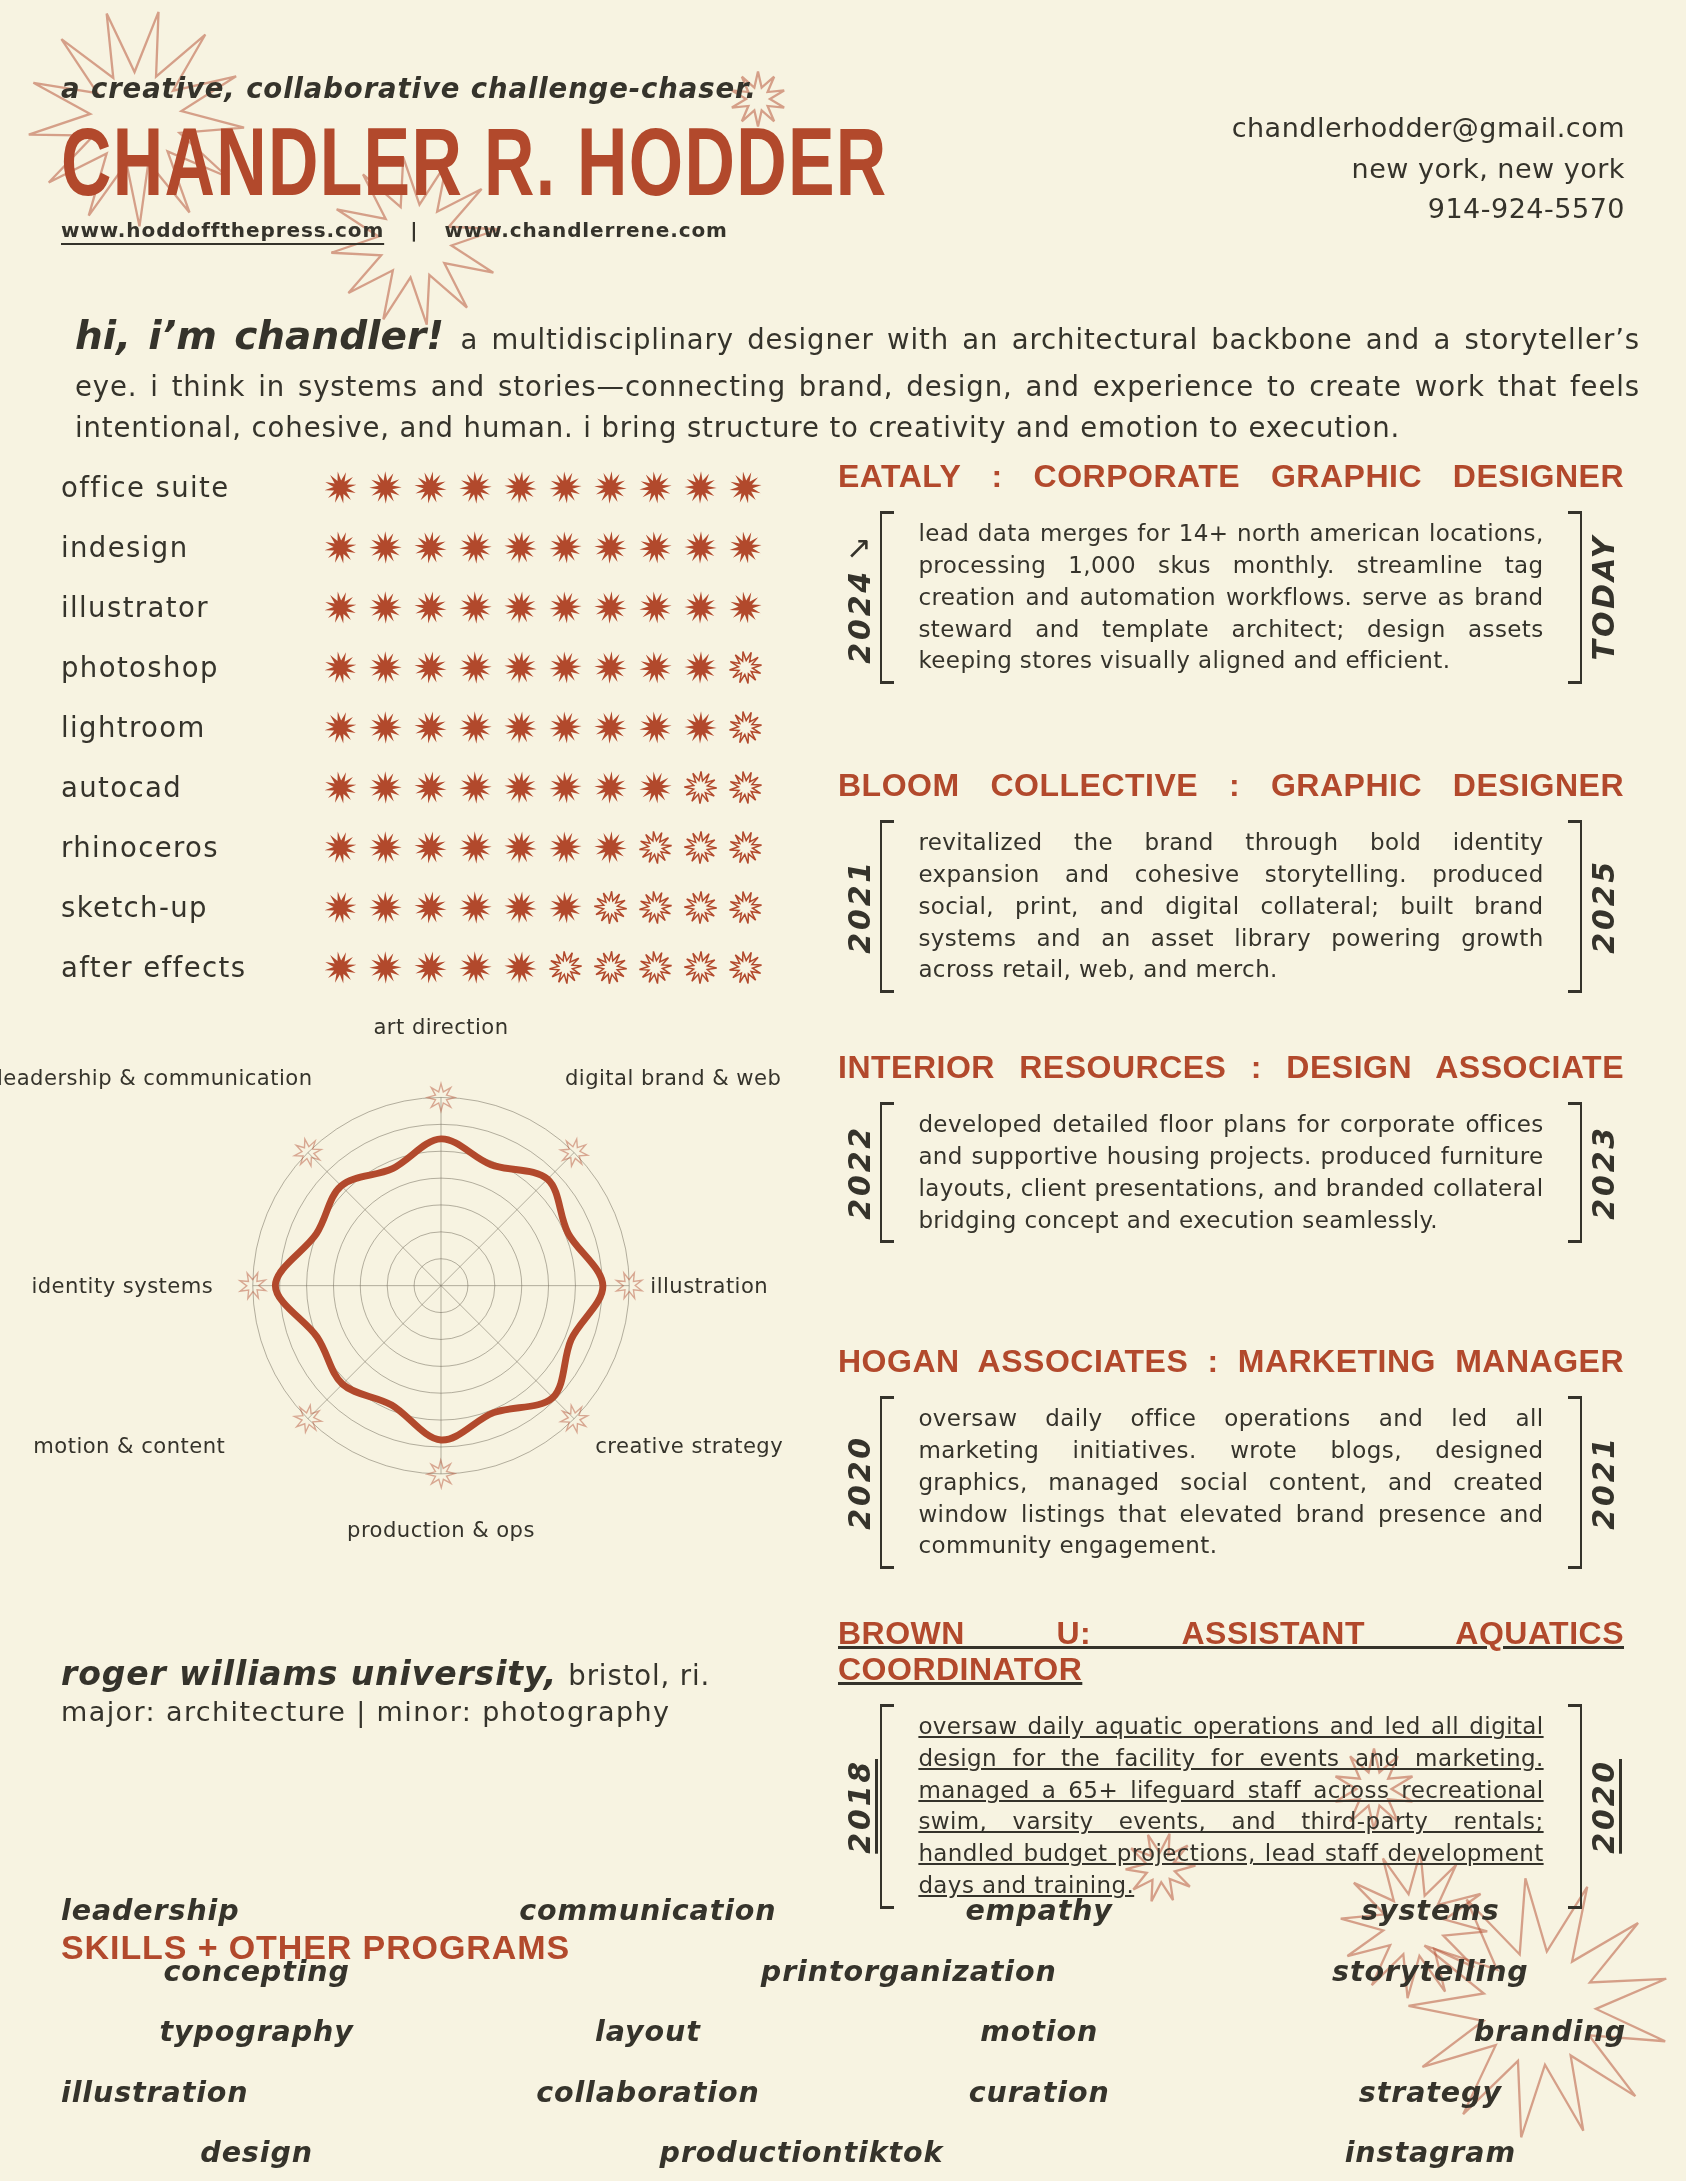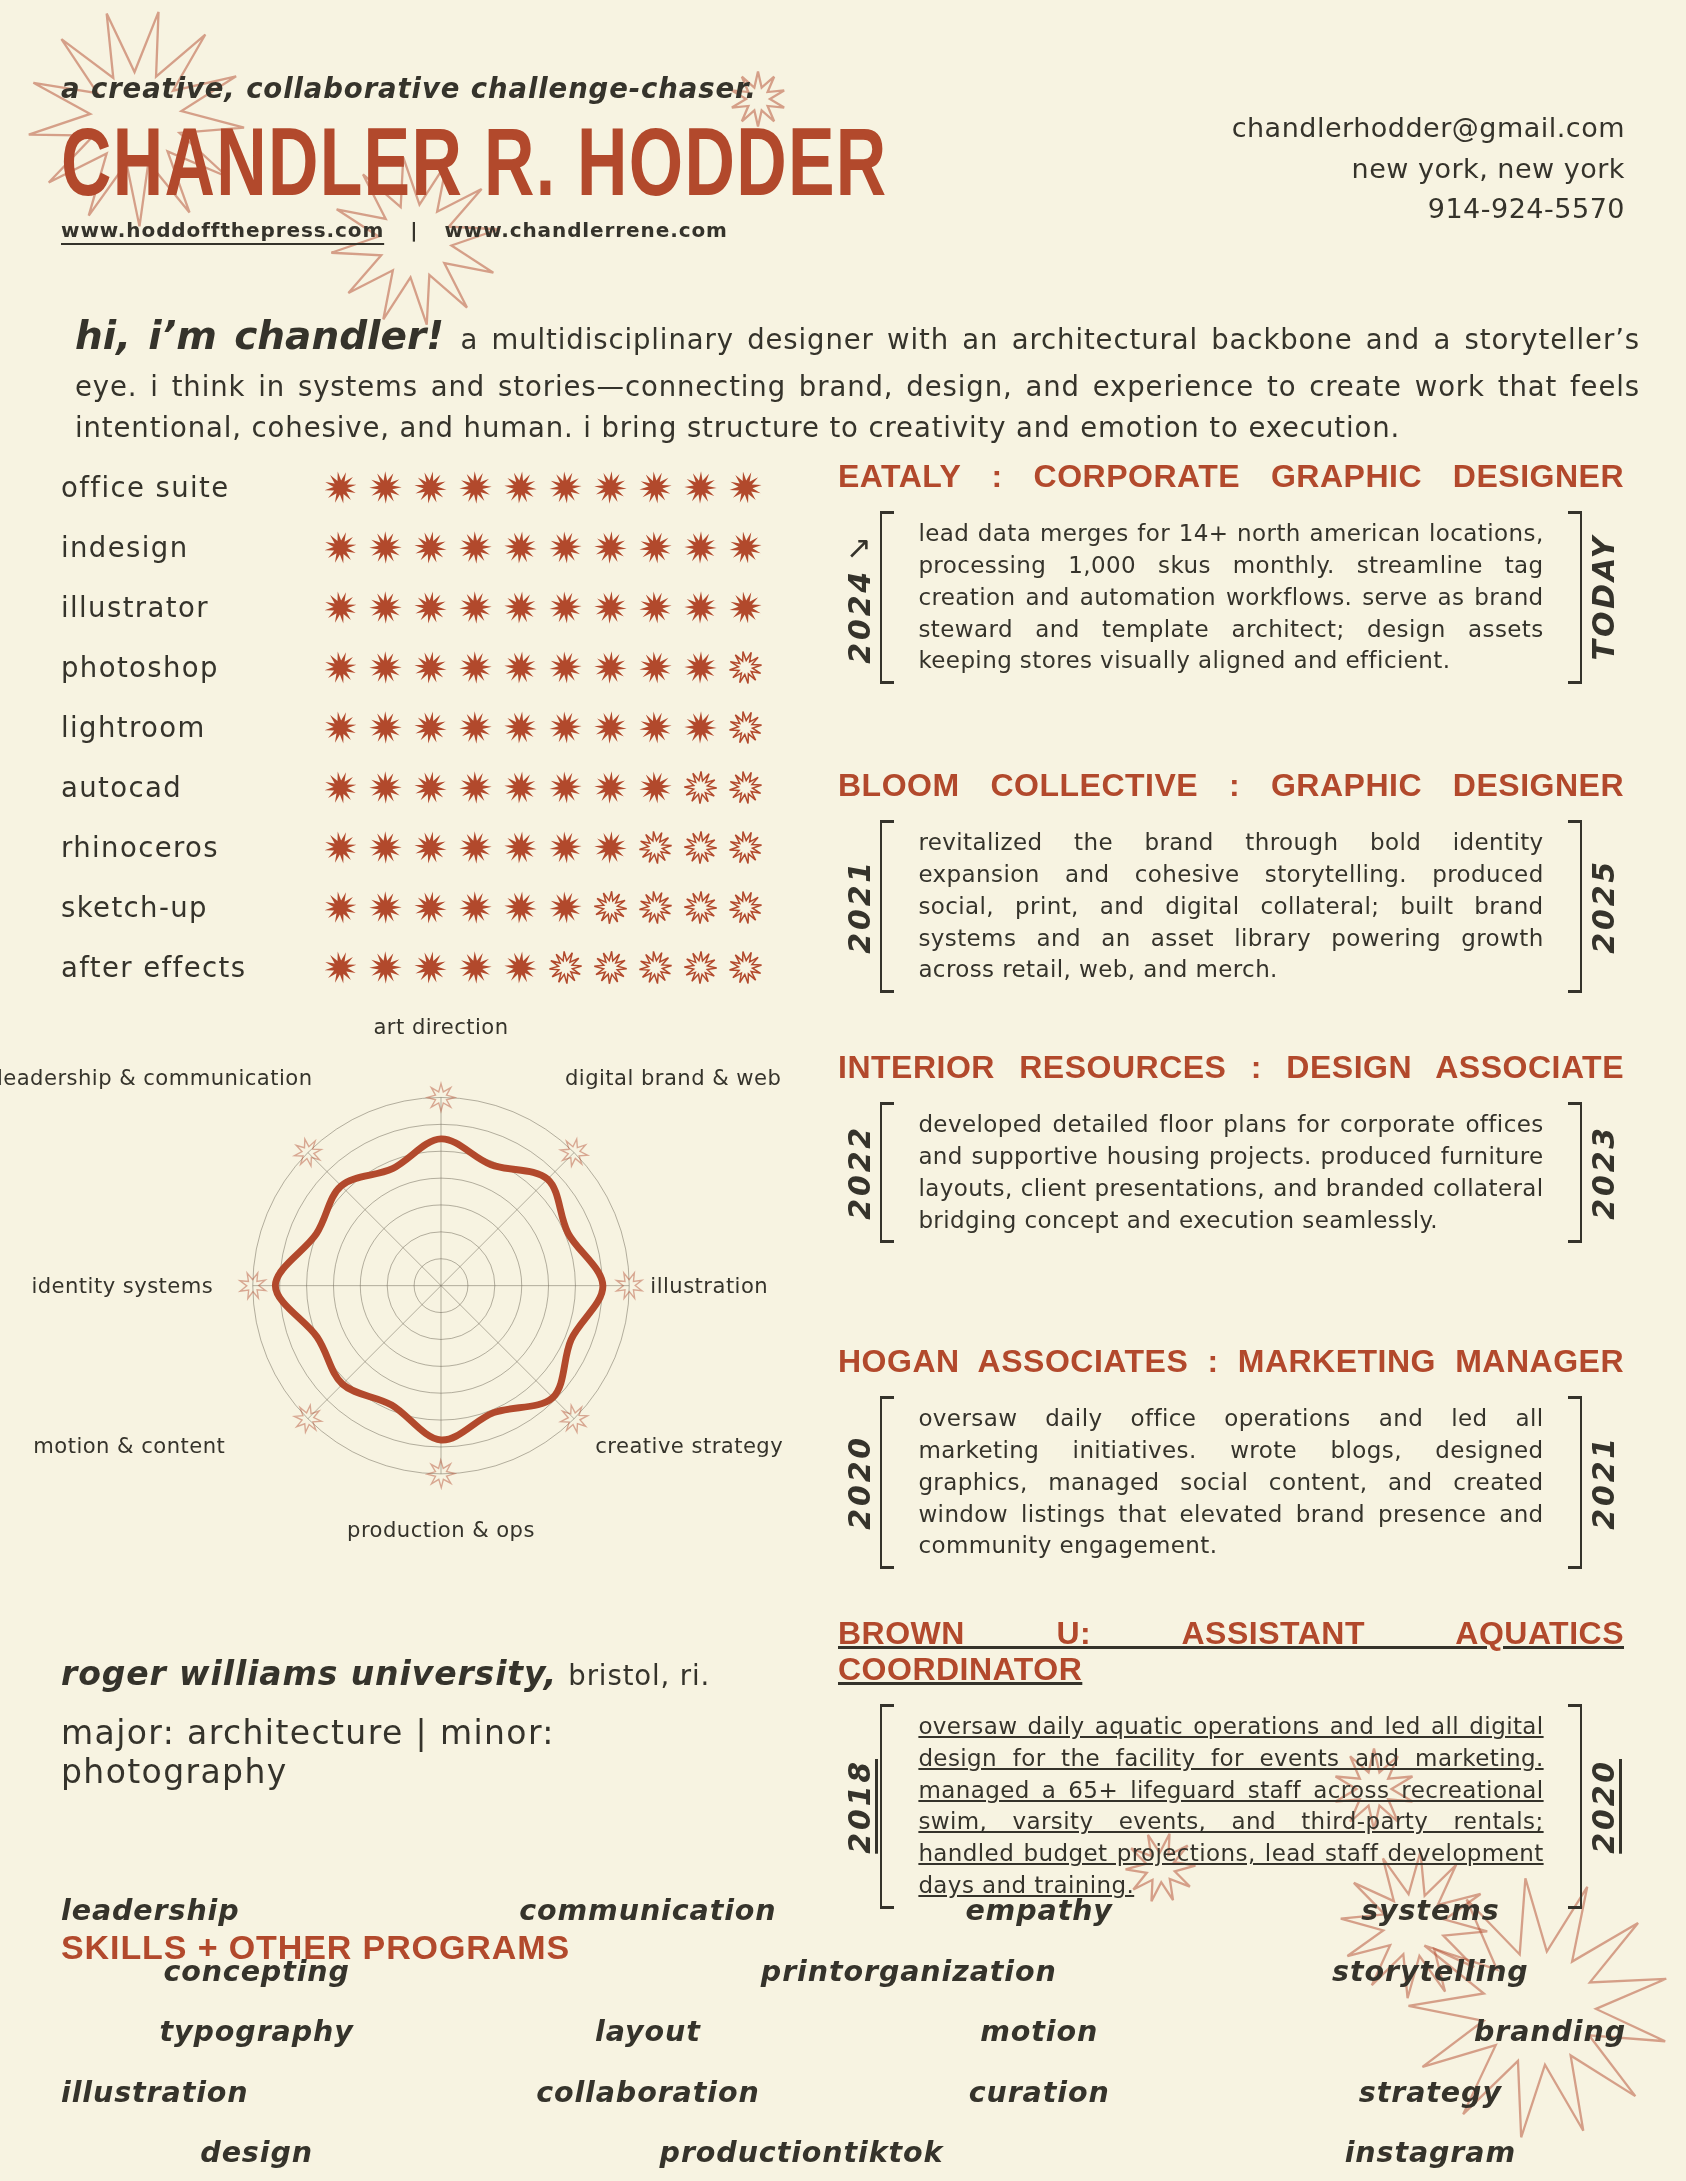--- a/index.html
+++ b/index.html
@@ -60,21 +60,21 @@
   .bracket-right::before,.bracket-right::after{content:'';position:absolute;right:0;width:12px;height:2.8px;background:#35332b}
   .bracket-right::before{top:0}.bracket-right::after{bottom:0}
   .job-desc{flex:1;margin:7px;font-size:23px;line-height:1.38;letter-spacing:0.4px;text-align:justify}
 
   
   #education{left:61px;top:1636px;width:687px}
   #education .heading{font-size:32px;letter-spacing:0.5px;text-align:justify;text-align-last:justify;line-height:1.1}
   .school-line{margin-top:18.4px}
   .school{font-size:33px;letter-spacing:0.9px}
   .school-loc{margin-left:11px;font-size:27.5px;letter-spacing:0.9px}
-  .edu-details{margin-top:20px;font-size:33px;letter-spacing:1.4px}
+  .edu-details{margin-top:3px;font-size:27px;letter-spacing:1.4px}
 
   
   #skills-heading{left:61px;top:1928px;font-size:34px;letter-spacing:0.9px}
   #skills-grid{left:61px;top:1894px;width:1565px;display:grid;grid-template-columns:repeat(4,1fr);row-gap:27.5px;align-items:center}
   .skill{font-size:28.5px;letter-spacing:0.9px;justify-self:center}
   #skills-grid .skill:nth-child(6n+1){justify-self:start}
   #skills-grid .skill:nth-child(6n){justify-self:end}
 </style>
 </head>
 <body>

